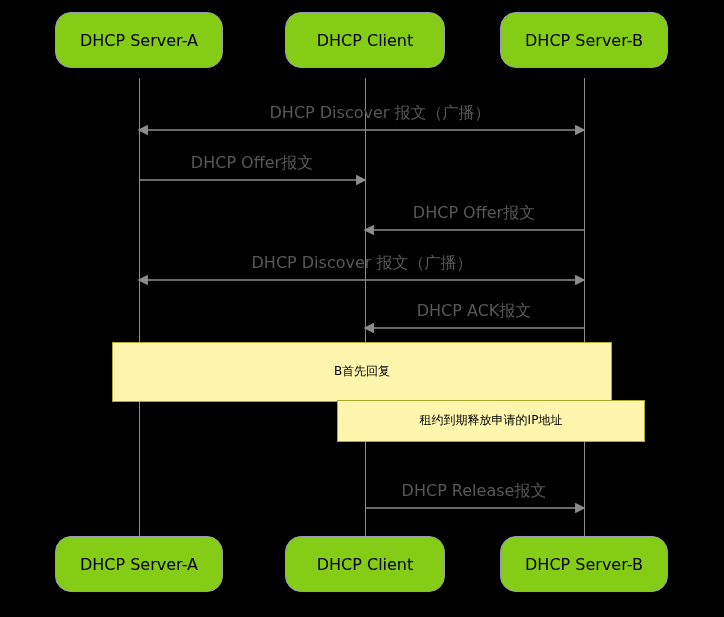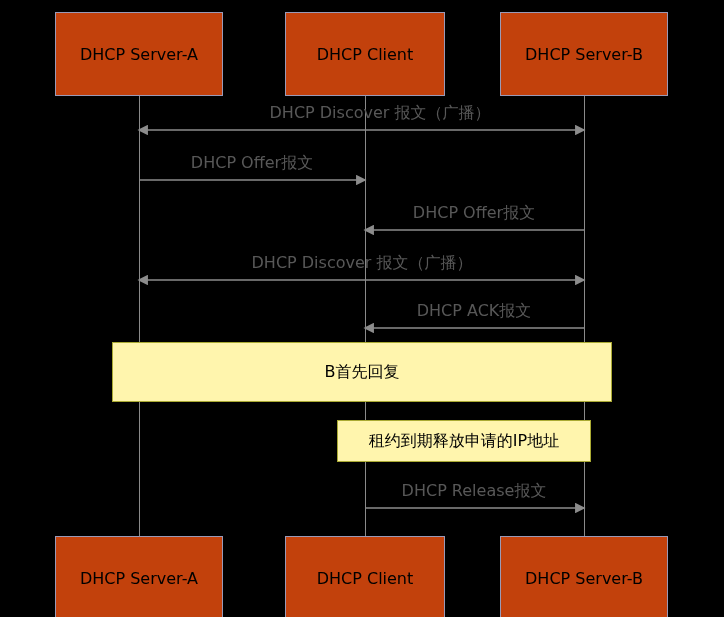--- a/index.html
+++ b/index.html
@@ -17,24 +17,24 @@
   .lifeline {
     position: absolute;
     top: 78px;
     height: 458px;
     width: 1px;
     background: #8a8a8a;
   }
 
   .actor {
     position: absolute;
-    height: 84px;
-    background: #c2410c;
+    height: 56px;
+    background: #84cc16;
     border: 1px solid #9a9ab8;
-    border-radius: 0;
+    border-radius: 16px;
     display: flex;
     align-items: center;
     justify-content: center;
     color: #000;
     font-size: 16px;
     text-align: center;
   }
 
   .msg {
     position: absolute;
@@ -42,21 +42,21 @@
     color: #585858;
     font-size: 16px;
     white-space: nowrap;
   }
 
   .note {
     position: absolute;
     background: #fff5ad;
     border: 1px solid #aaaa33;
     color: #000;
-    font-size: 16px;
+    font-size: 12px;
     display: flex;
     flex-direction: column;
     align-items: center;
     justify-content: center;
     line-height: 1.45;
     text-align: center;
   }
 
   svg.arrow-layer {
     position: absolute;
@@ -90,21 +90,21 @@
   <div class="msg" style="left:380px; top:103px">DHCP Discover 报文（广播）</div>
   <div class="msg" style="left:252px; top:153px">DHCP Offer报文</div>
   <div class="msg" style="left:474px; top:203px">DHCP Offer报文</div>
   <div class="msg" style="left:362px; top:253px">DHCP Discover 报文（广播）</div>
   <div class="msg" style="left:474px; top:301px">DHCP ACK报文</div>
   <div class="msg" style="left:474px; top:481px">DHCP Release报文</div>
 
   <div class="note" style="left:112px; top:342px; width:500px; height:60px">
     <div>B首先回复</div>
   </div>
-  <div class="note" style="left:337px; top:420px; width:254px; height:42px">
+  <div class="note" style="left:337px; top:400px; width:308px; height:42px">
     <div>租约到期释放申请的IP地址</div>
   </div>
 
   <div class="actor" style="left:55px; top:12px; width:168px">DHCP Server-A</div>
   <div class="actor" style="left:285px; top:12px; width:160px">DHCP Client</div>
   <div class="actor" style="left:500px; top:12px; width:168px">DHCP Server-B</div>
 
   <div class="actor" style="left:55px; top:536px; width:168px">DHCP Server-A</div>
   <div class="actor" style="left:285px; top:536px; width:160px">DHCP Client</div>
   <div class="actor" style="left:500px; top:536px; width:168px">DHCP Server-B</div>

